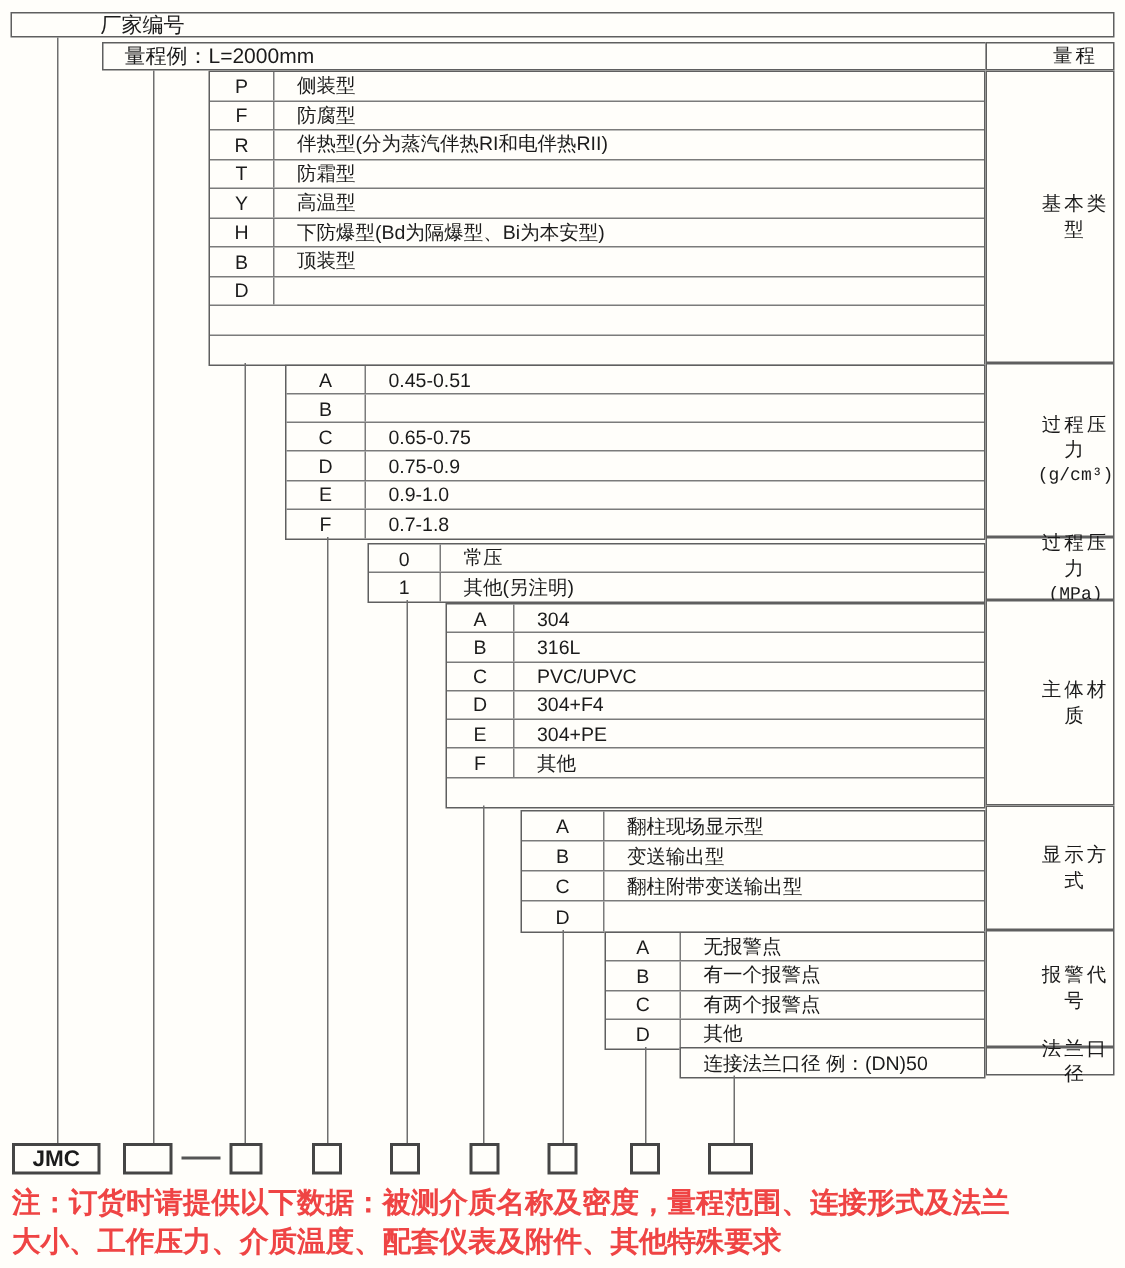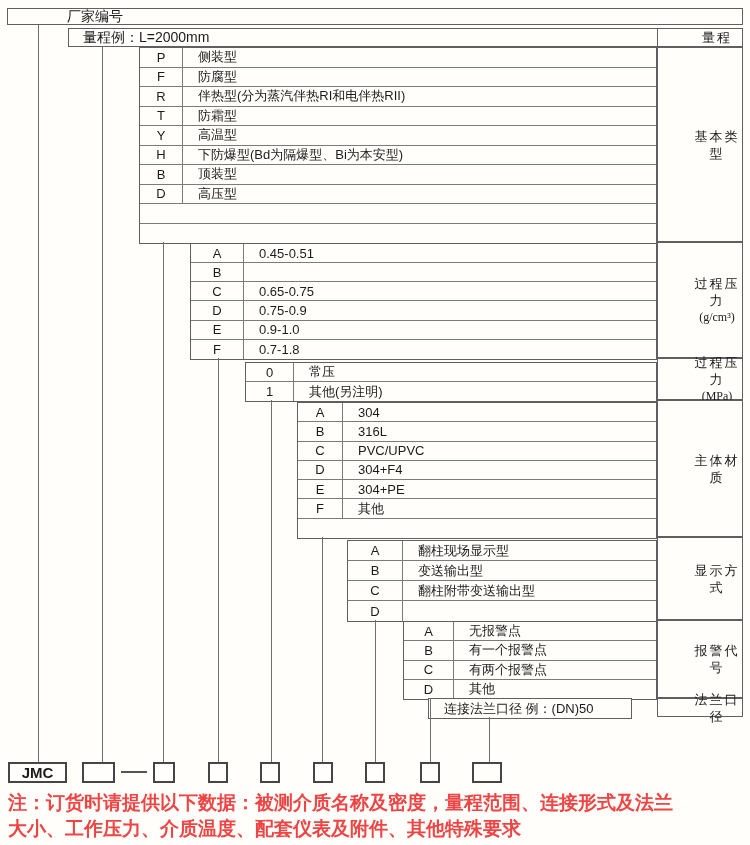--- a/index.html
+++ b/index.html
@@ -44,21 +44,21 @@
     padding-left:15px;
     white-space:nowrap;
     overflow:hidden;
   }
   
   .lcell{
     position:absolute;box-sizing:border-box;
     left:657px;width:86px;
     border:1px solid #5f5f5f;
     display:flex;flex-direction:column;align-items:center;justify-content:center;
-    font-family:Liberation Serif, serif;
+    font-family:Liberation Mono, monospace;
     font-size:13px;letter-spacing:2px;
     background:#fffefa;
     text-align:center;line-height:17px;padding-left:34px;
   }
   .lcell .unit{letter-spacing:0;font-size:12px;}
   
   .vline{position:absolute;width:1px;background:#6f6f6f;}
   
   .cbox{
     position:absolute;box-sizing:border-box;
@@ -142,21 +142,20 @@
     <div class="trow" style="height: 19.5px;">
       <div class="tcode" style="width: 43px;">H</div>
       <div class="tdesc">下防爆型(Bd为隔爆型、Bi为本安型)</div>
     </div>
     <div class="trow" style="height: 19.5px;">
       <div class="tcode" style="width: 43px;">B</div>
       <div class="tdesc">顶装型</div>
     </div>
     <div class="trow" style="height: 19.5px;">
       <div class="tcode" style="width: 43px;">D</div>
-      <div class="tdesc">高压型</div>
     </div>
     <div class="trow" style="height: 19.5px;">
       <div class="tcode nodiv" style="width: 43px;"></div>
       <div class="tdesc"></div>
     </div>
     <div class="trow" style="height: 19.5px;">
       <div class="tcode nodiv" style="width: 43px;"></div>
       <div class="tdesc"></div>
     </div>
   </div>
@@ -253,21 +252,21 @@
     </div>
     <div class="trow" style="height: 19.25px;">
       <div class="tcode" style="width: 50px;">C</div>
       <div class="tdesc">有两个报警点</div>
     </div>
     <div class="trow" style="height: 19.25px;">
       <div class="tcode" style="width: 50px;">D</div>
       <div class="tdesc">其他</div>
     </div>
   </div>
-<div class="otable" style="left: 428px; top: 698px; width: 204px;">
+<div class="otable" style="left: 453px; top: 698px; width: 204px;">
     <div class="trow" style="height: 19px;">
       <div class="tdesc">连接法兰口径 例：(DN)50</div>
     </div>
   </div>
 
 <div class="vline" style="left:38px;top:25px;height:737px;"></div>
 <div class="vline" style="left:102px;top:47px;height:715px;"></div>
 <div class="vline" style="left:163px;top:242px;height:520px;"></div>
 <div class="vline" style="left:218px;top:358px;height:404px;"></div>
 <div class="vline" style="left:271px;top:400px;height:362px;"></div>

